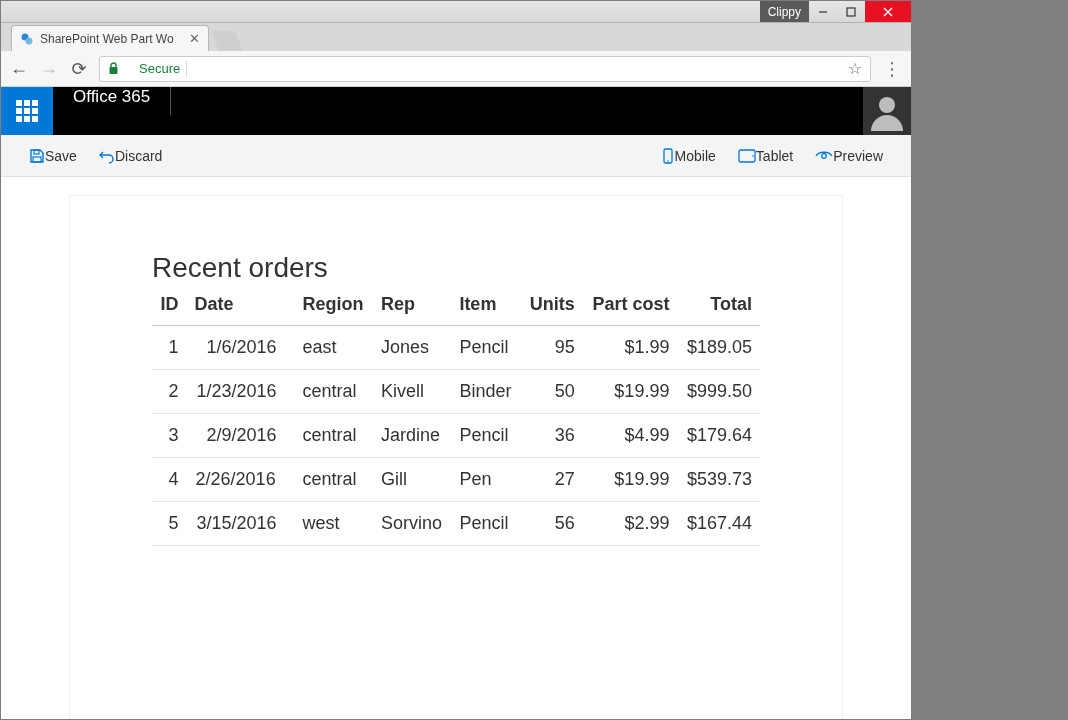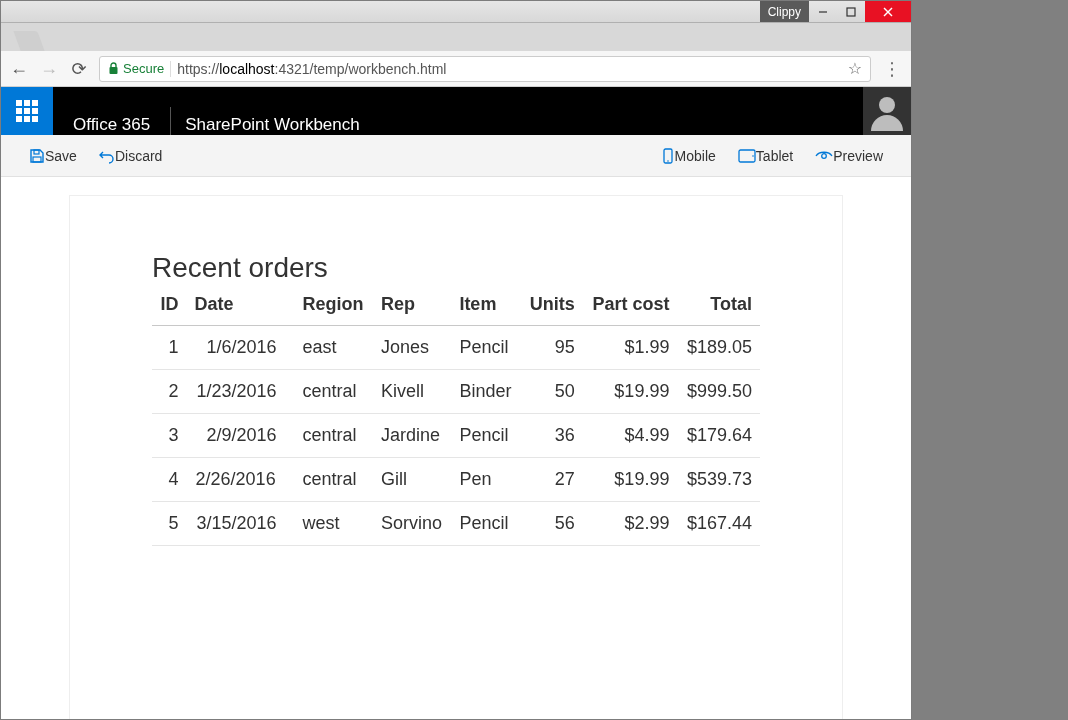--- a/index.html
+++ b/index.html
@@ -100,33 +100,33 @@
     height:26px;
     border:1px solid #ccc;
     border-radius:3px;
     background:#fff;
     display:flex;
     align-items:center;
     padding:0 8px;
     gap:6px;
     font-size:14px;
   }
-  .secure { color:#188038; font-size:13px; display:flex;align-items:center;gap:4px;}
+  .secure { color:#188038; font-size:13px; display:flex;align-items:center;gap:20px;}
   .addr-sep { width:1px; height:16px; background:#ddd; }
   .url { color:#555; }
   .url .host { color:#000; }
   .star { color:#666; font-size:16px; }
   .menu-dots { width:22px; text-align:center; color:#666;font-size:18px; }
 
   .sp-header {
     height: 48px;
     background: #000;
     color:#fff;
     display:flex;
-    align-items:flex-end;
+    align-items:flex-start;
   }
   .waffle {
     width:52px; height:48px;
     background:#0078d7;
     display:flex;align-items:center;justify-content:center;
   }
   .waffle-grid {
     display:grid;
     grid-template-columns: repeat(3,6px);
     grid-template-rows: repeat(3,6px);
@@ -217,39 +217,46 @@
     </div>
     <div class="win-btn win-close">
       <svg width="12" height="12" viewBox="0 0 12 12">
           <line x1="2" y1="2" x2="10" y2="10" stroke="#fff" stroke-width="1.4"></line>
           <line x1="10" y1="2" x2="2" y2="10" stroke="#fff" stroke-width="1.4"></line>
         </svg>
     </div>
   </div>
 
   <div class="tab-strip">
+    <div class="browser-tab">
+      <span class="favicon">
+        <svg width="14" height="14" viewBox="0 0 14 14">
+            <circle cx="5" cy="5" r="3.5" fill="#2b88d8"></circle>
+            <circle cx="9" cy="9" r="3.5" fill="#73b9e6"></circle>
+          </svg>
+      </span>
+      <span class="tab-title">SharePoint Web Part Wo</span>
+      <span class="tab-close">✕</span>
+    </div>
     <div class="new-tab"></div>
   </div>
 
   <div class="address-row">
     <span class="nav-btn">←</span>
     <span class="nav-btn disabled">→</span>
     <span class="nav-btn">⟳</span>
     <div class="addr-box">
       <span class="secure">
         <svg width="11" height="13" viewBox="0 0 11 13">
             <rect x="1.5" y="5" width="8" height="7" rx="1" fill="#188038"></rect>
             <path d="M3 5 V3.5 a2.5 2.5 0 0 1 5 0 V5" fill="none" stroke="#188038" stroke-width="1.4"></path>
           </svg>
         <span>Secure</span>
       </span>
       <span class="addr-sep"></span>
-      <span class="url">
-        <span>https://</span><span class="host">localhost</span><span>:4321/temp/workbench.html</span>
-      </span>
       <span style="flex:1"></span>
       <span class="star">☆</span>
     </div>
     <span class="menu-dots">⋮</span>
   </div>
 
   <div class="sp-header">
     <div class="waffle">
       <div class="waffle-grid">
         <span></span>
@@ -258,21 +265,20 @@
           <span></span>
           <span></span>
           <span></span>
           <span></span>
           <span></span>
           <span></span>
       </div>
     </div>
     <div class="brand">Office 365</div>
     <div class="header-sep"></div>
-    <div class="app-title">SharePoint Workbench</div>
     <div class="avatar">
       <svg viewBox="0 0 40 40">
         <circle cx="20" cy="14" r="8" fill="#bdbdbd"></circle>
         <path d="M4 40 a16 16 0 0 1 32 0 Z" fill="#bdbdbd"></path>
       </svg>
     </div>
   </div>
 
   <div class="action-bar">
     <div class="action">

